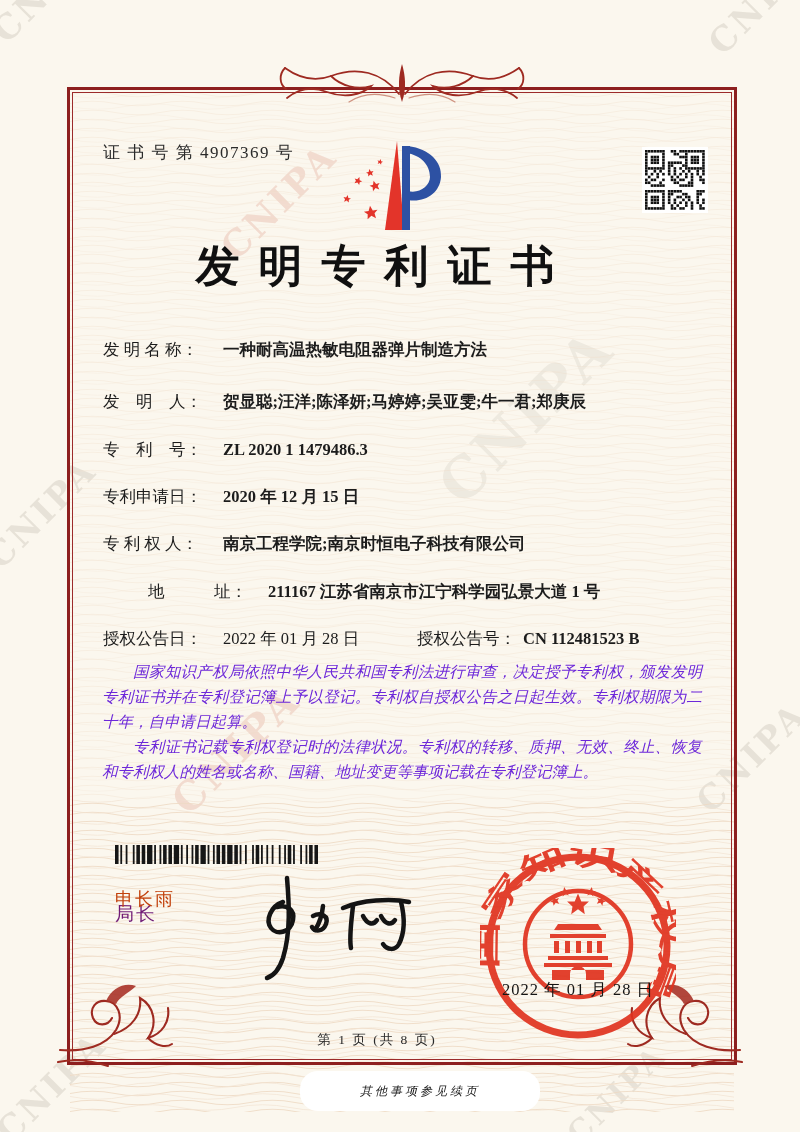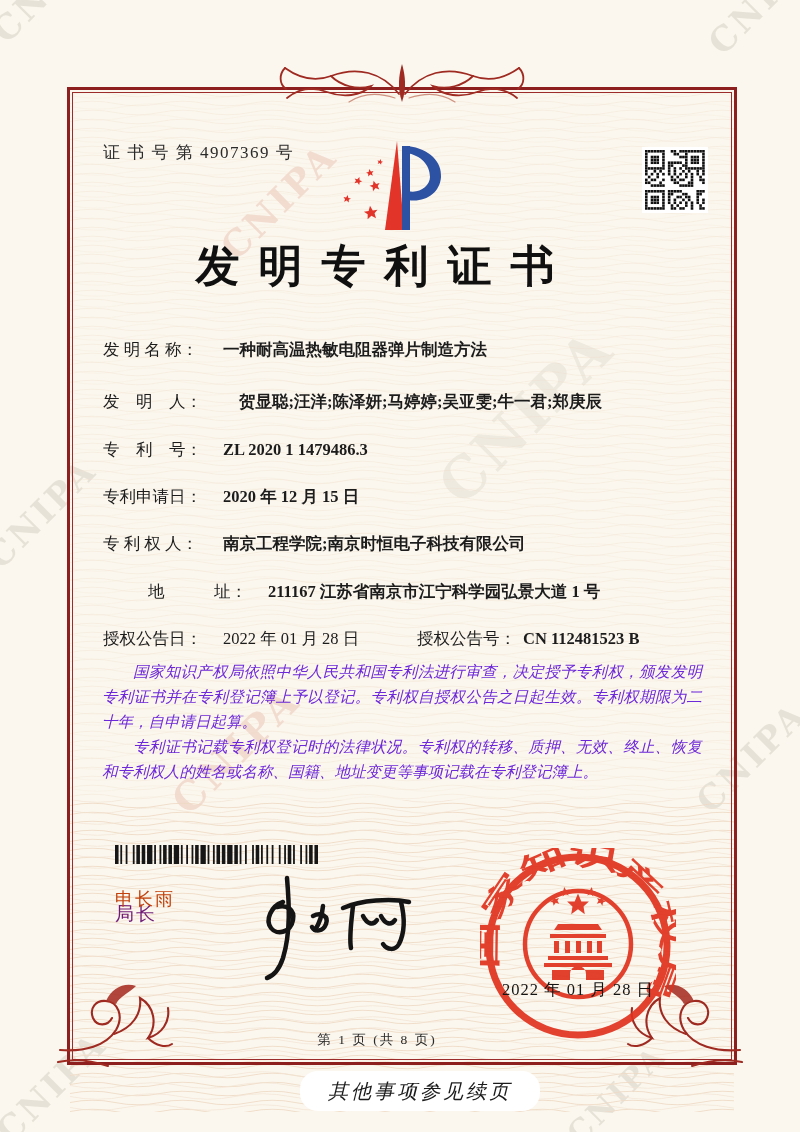--- a/index.html
+++ b/index.html
@@ -34,21 +34,21 @@
   .sig-title{position:absolute;left:115px;top:901px;font-size:19px;letter-spacing:2px;
              font-family:"Liberation Sans","DejaVu Sans",sans-serif;color:#701a75;}
   .sig-name{position:absolute;left:115px;top:887px;font-size:18px;letter-spacing:2px;
             font-family:"Liberation Sans","DejaVu Sans",sans-serif;color:#c2410c;}
   .sig-script{position:absolute;left:205px;top:872px;}
   .seal{position:absolute;left:480px;top:848px;}
   .seal text{font-family:"Liberation Serif","DejaVu Serif",serif;}
   .pagenum{position:absolute;left:67px;top:1031px;width:620px;text-align:center;
            font-size:13.5px;letter-spacing:2px;color:#2a2a2a;}
   .contnote{position:absolute;left:300px;top:1071px;width:240px;height:40px;background:#ffffff;
-            text-align:center;line-height:40px;font-size:20px;font-style:italic;
+            text-align:center;line-height:40px;font-size:12px;font-style:italic;
             letter-spacing:3px;color:#1b1b1b;border-radius:18px;}
 </style>
 </head>
 <body>
 
 <div class="page">
 
   <div class="wm wm-gray" style="left:-16px;top:22px;font-size:34px;">CNIPA</div>
   <div class="wm wm-gray" style="left:700px;top:34px;font-size:34px;">CNIPA</div>
   <div class="wm wm-gray" style="left:-22px;top:548px;font-size:34px;">CNIPA</div>
@@ -358,21 +358,21 @@
         <rect x="60.14" y="60.14" width="2.6" height="2.6"></rect>
       </g>
   </svg>
 
   <div class="title">发 明 专 利 证 书</div>
 
   <div class="row" style="top:338px;">
     <span class="lbl">发 明 名 称：</span>
     <span class="val">一种耐高温热敏电阻器弹片制造方法</span>
   </div>
-  <div class="row" style="top:390px;gap:16px;">
+  <div class="row" style="top:390px;">
     <span class="lbl">发　明　人：</span>
     <span class="val">贺显聪;汪洋;陈泽妍;马婷婷;吴亚雯;牛一君;郑庚辰</span>
   </div>
   <div class="row" style="top:438px;justify-content:center;">
     <span class="lbl">专　利　号：</span>
     <span class="val">ZL 2020 1 1479486.3</span>
   </div>
   <div class="row" style="top:485px;">
     <span class="lbl">专利申请日：</span>
     <span class="val">2020 年 12 月 15 日</span>

